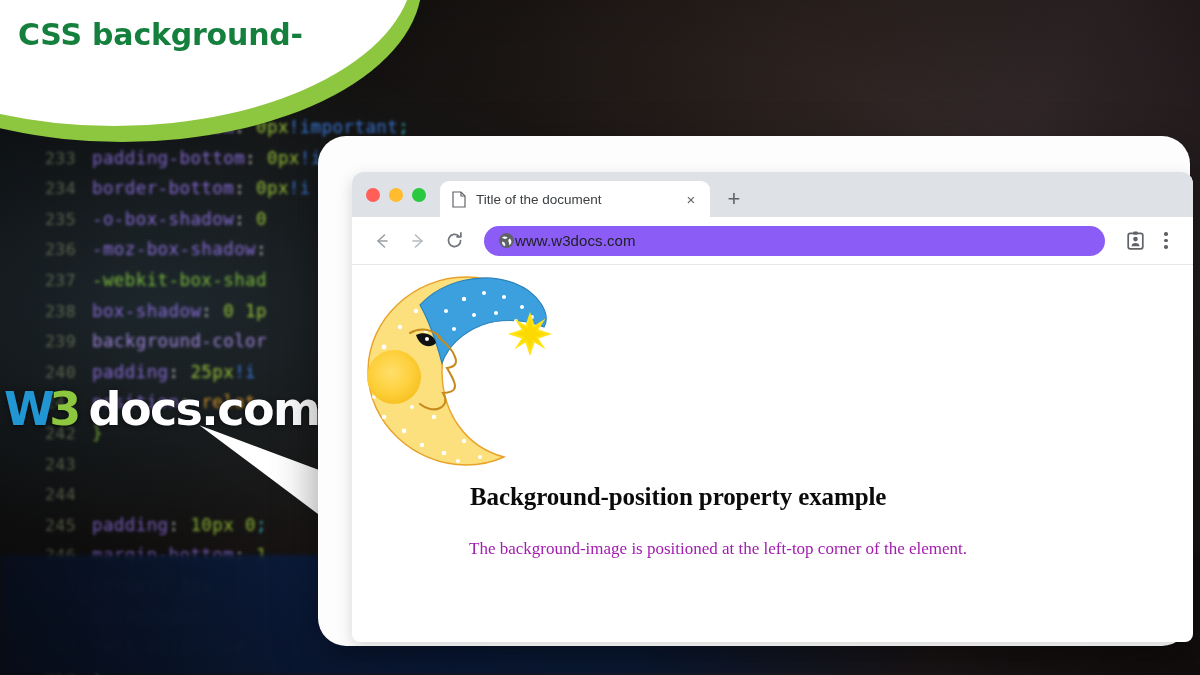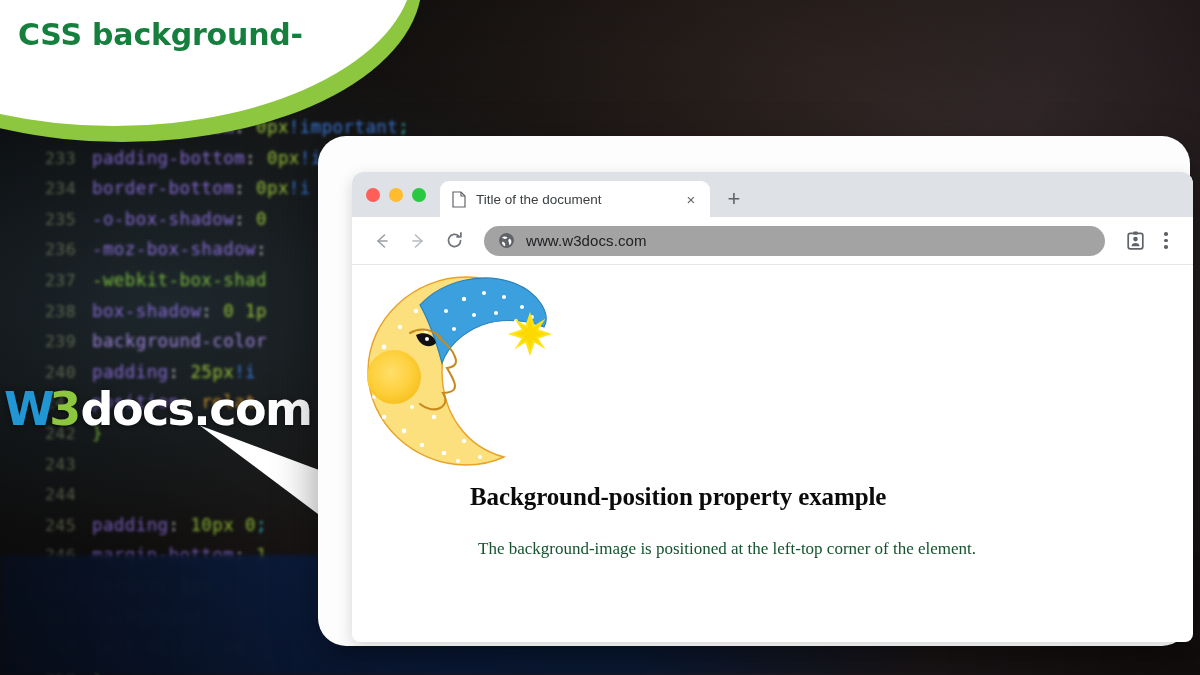--- a/index.html
+++ b/index.html
@@ -116,21 +116,21 @@
     align-items: baseline;
     font-family: "DejaVu Sans", sans-serif;
     font-weight: bold;
     font-size: 46px;
     letter-spacing: -1.6px;
     line-height: 1;
     text-shadow: 0 1px 5px rgba(0,0,0,.55);
   }
   .logo-w { color: #2196d3; }
   .logo-3 { color: #8dc63f; margin-left: -4px; }
-  .logo-rest { color: #ffffff; margin-left: 1px; }
+  .logo-rest { color: #ffffff; margin-left: 9px; }
 
   
   .tail {
     position: absolute;
     left: 196px; top: 420px;
     width: 170px; height: 130px;
     background: #ffffff;
     clip-path: polygon(2% 4%, 100% 52%, 100% 100%);
     filter: drop-shadow(0 2px 5px rgba(0,0,0,.28));
   }
@@ -224,26 +224,25 @@
     display: flex; align-items: center; justify-content: center;
     color: #9aa0a6;
     border-radius: 50%;
     flex: 0 0 auto;
   }
   .omnibox {
     flex: 1 1 auto;
     height: 30px;
     margin-left: 10px;
     margin-right: 12px;
-    background: #a3a3a3;
+    background: #8b5cf6;
     border-radius: 15px;
     display: flex;
     align-items: center;
     padding: 0 14px;
-    gap: 11px;
   }
   .globe-icon { flex: 0 0 auto; }
   .omnibox-url {
     font-size: 15px;
     color: #202124;
     font-family: "Liberation Sans", sans-serif;
     letter-spacing: .1px;
   }
   .tb-icon {
     width: 28px; height: 28px;
@@ -276,24 +275,24 @@
     position: absolute;
     left: 118px; top: 218px;
     font-family: "Liberation Serif", "DejaVu Serif", serif;
     font-weight: bold;
     font-size: 25px;
     color: #0b0b0b;
     letter-spacing: -.1px;
   }
   .page-para {
     position: absolute;
-    left: 126px; top: 274px;
+    left: 117px; top: 274px;
     font-family: "Liberation Serif", "DejaVu Serif", serif;
     font-size: 17px;
-    color: #14532d;
+    color: #a21caf;
   }
 </style>
 </head>
 <body>
 
 <div class="stage">
 
   <div class="bg-photo"></div>
 
   <div class="code-wrap">

